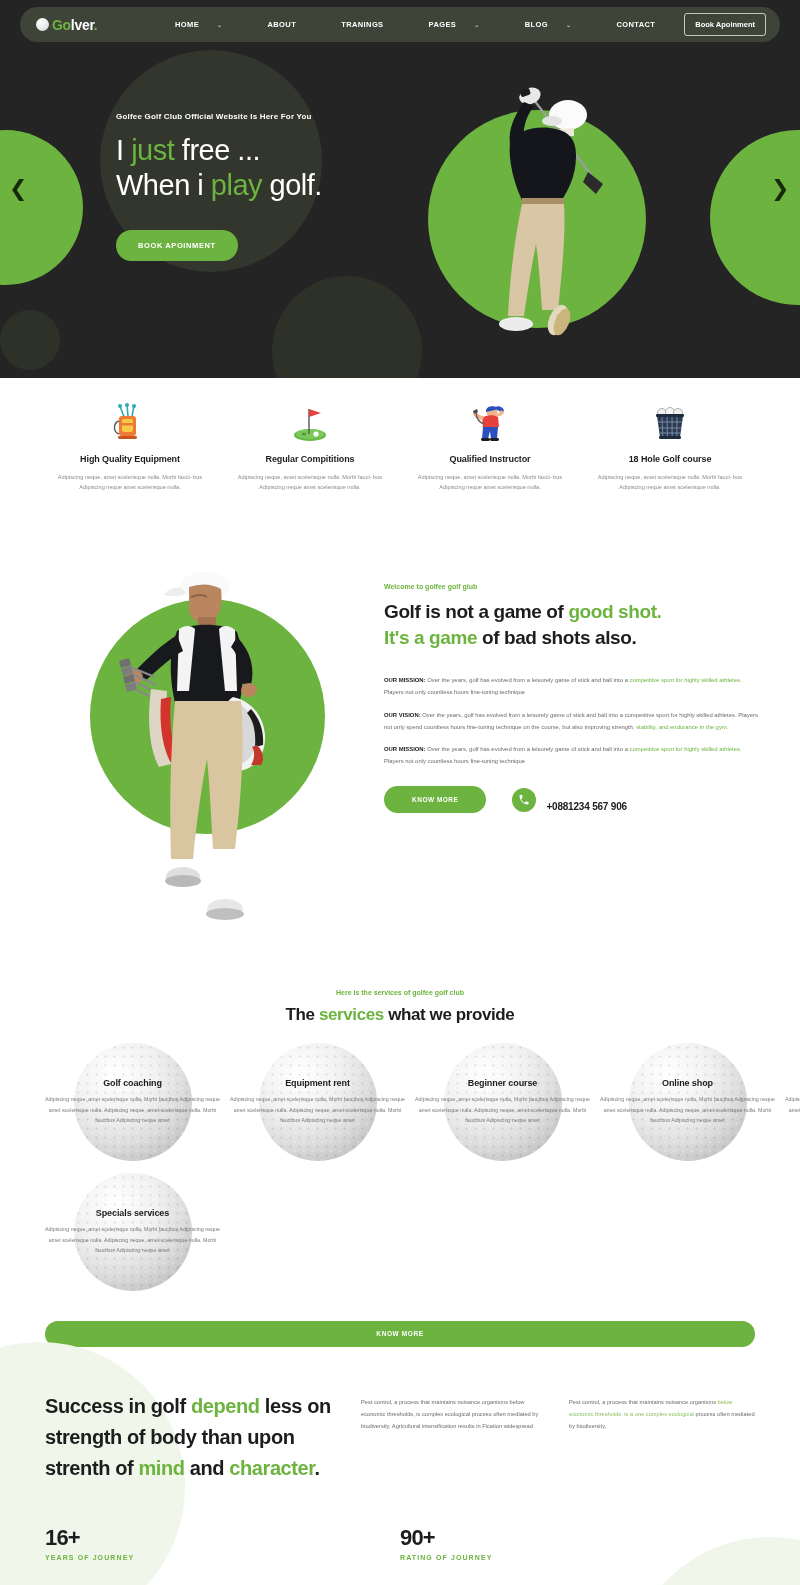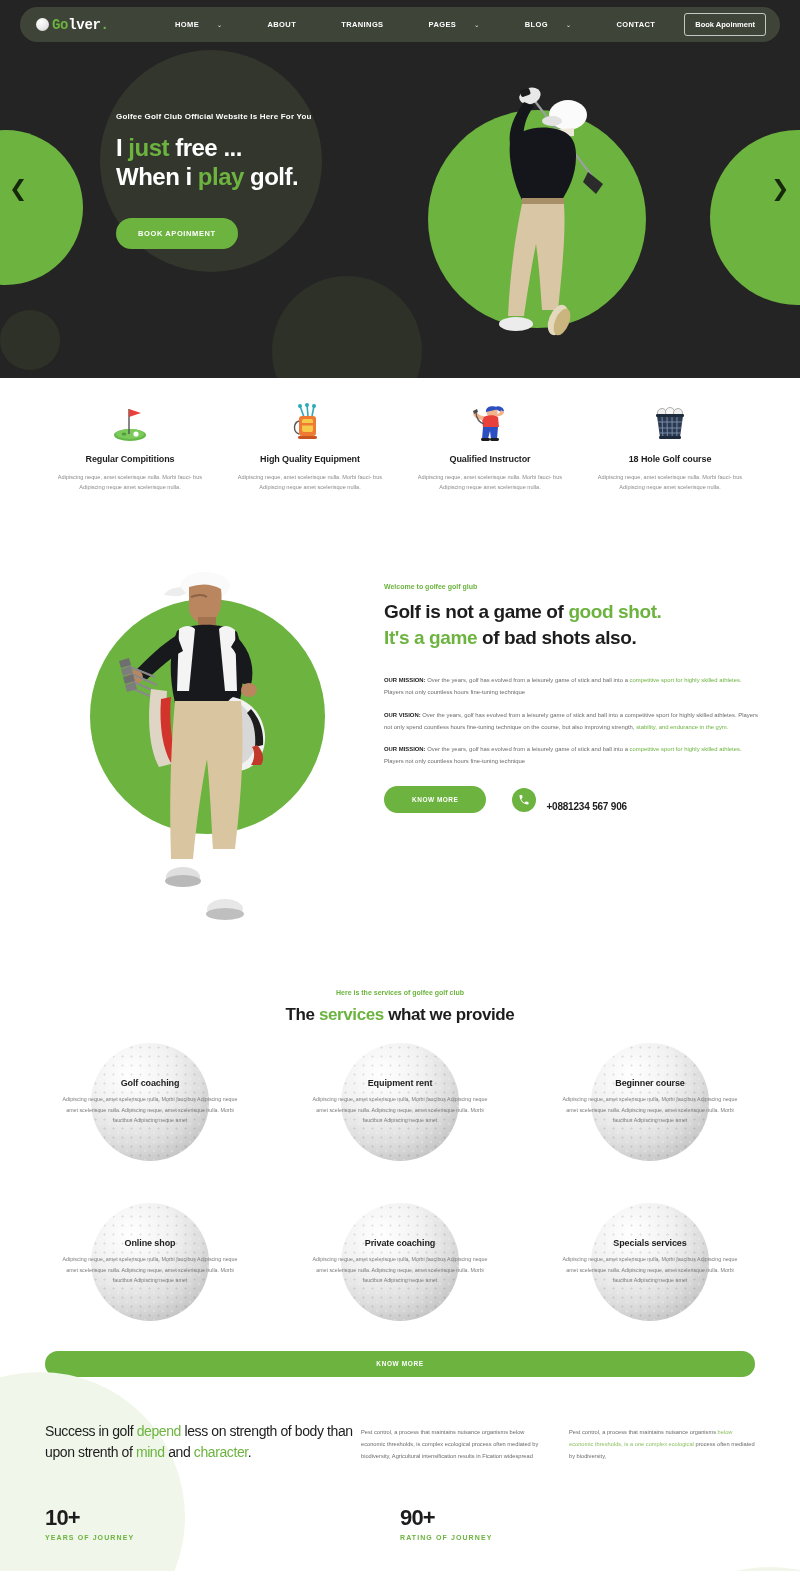--- a/index.html
+++ b/index.html
@@ -77,21 +77,21 @@
     position:absolute;
     left:20px; top:7px;
     width:760px; height:35px;
     background:rgba(86,95,72,0.55);
     border-radius:18px;
     display:flex;
     align-items:center;
     padding:0 14px 0 16px;
     z-index:30;
   }
-  .brand { display:flex; align-items:center; gap:3px;font-family:Liberation Mono, monospace; }
+  .brand { display:flex; align-items:center; gap:3px; }
   .brand-ball {
     width:13px; height:13px; border-radius:50%;
     background:radial-gradient(circle at 35% 30%, #ffffff 0%, #e9e9e9 55%, #c9c9c9 100%);
     display:inline-block;
   }
   .brand-text {
     font-size:14px; font-weight:700; letter-spacing:-0.3px;
   }
   .brand-go { color:#6cb33f; }
   .brand-lver { color:#ffffff; }
@@ -136,22 +136,22 @@
     z-index:20;
   }
   .hero-eyebrow {
     color:#ffffff;
     font-size:8px;
     font-weight:700;
     letter-spacing:0.2px;
     margin-bottom:12px;
   }
   .hero-h1 {
-    font-size:24px;
-    font-weight:700;
+    font-size:29px;
+    font-weight:400;
     color:#ffffff;
     line-height:1.22;
     letter-spacing:-0.5px;
   }
   .hero-h1 .hl { color:#6cb33f; }
   .hero-btn {
     margin-top:26px;
     display:inline-block;
     background:#6cb33f;
     color:#ffffff;
@@ -296,24 +296,23 @@
     font-size:17px;
     font-weight:800;
     color:#1d1d1d;
     letter-spacing:-0.4px;
     margin-bottom:10px;
   }
   .svc-h2 .hl { color:#6cb33f; }
   .svc-grid {
     margin-top:12px;
     display:grid;
-    grid-template-columns:repeat(3, 1fr);
+    grid-template-columns:repeat(5, 1fr);
     row-gap:0px;
     column-gap:0px;
-    gap:30px;
   }
   .svc-cell {
     position:relative;
     height:130px;
     display:flex;
     align-items:center;
     justify-content:center;
   }
   .svc-ball {
     position:absolute;
@@ -390,22 +389,22 @@
     border-radius:50%;
     background:#f0f7ea;
     z-index:0;
   }
   .success-left {
     position:relative;
     z-index:2;
     width:310px;
   }
   .success-h2 {
-    font-size:14px;
-    font-weight:400;
+    font-size:20px;
+    font-weight:700;
     line-height:1.55;
     color:#1d1d1d;
     letter-spacing:-0.4px;
   }
   .success-h2 .hl { color:#6cb33f; }
   .success-cols {
     position:relative;
     z-index:2;
     flex:1;
     display:flex;
@@ -520,52 +519,52 @@
         <div><span>When i </span><span class="hl">play</span><span> golf.</span></div>
       </div>
       <div class="hero-btn">BOOK APOINMENT</div>
     </div>
 
     <div class="hero-arrow arrow-prev">❮</div>
     <div class="hero-arrow arrow-next">❯</div>
   </section>
 
   <section class="features">
-    <div class="feature">
-      <div class="feature-icon">
-        <svg width="42" height="40" viewBox="0 0 42 40">
-          <ellipse cx="21" cy="32" rx="16" ry="6" fill="#63b847"></ellipse>
-          <ellipse cx="21" cy="31" rx="14" ry="5" fill="#7cc95c"></ellipse>
-          <line x1="20" y1="6" x2="20" y2="31" stroke="#555" stroke-width="1.4"></line>
-          <path d="M20 6 L32 10 L20 14 Z" fill="#e8413c"></path>
-          <circle cx="27" cy="31" r="2.6" fill="#ffffff"></circle>
-          <ellipse cx="15" cy="31" rx="2.4" ry="1.6" fill="#4f9e39"></ellipse>
-        </svg>
-      </div>
-      <div class="feature-title">Regular Compititions</div>
-      <div class="feature-desc">Adipiscing neque, amet scelerisque nulla. Morbi fauci- bus Adipiscing neque amet scelerisque nulla.</div>
-    </div>
-
     <div class="feature">
       <div class="feature-icon">
         <svg width="40" height="40" viewBox="0 0 40 40">
           <line x1="14" y1="14" x2="10" y2="3" stroke="#2fa8b8" stroke-width="1.6"></line>
           <line x1="18" y1="13" x2="17" y2="2" stroke="#2fa8b8" stroke-width="1.6"></line>
           <line x1="22" y1="13" x2="24" y2="3" stroke="#2fa8b8" stroke-width="1.6"></line>
           <circle cx="10" cy="3" r="2" fill="#2fa8b8"></circle>
             <circle cx="17" cy="2" r="2" fill="#2fa8b8"></circle>
             <circle cx="24" cy="3" r="2" fill="#2fa8b8"></circle>
           <rect x="9" y="13" width="17" height="20" rx="3" fill="#ef7a33"></rect>
           <rect x="12" y="16" width="11" height="13" rx="2" fill="#f7c948"></rect>
           <rect x="12" y="20" width="11" height="2.5" fill="#ef7a33"></rect>
           <path d="M9 18 C3 20 3 29 9 31" stroke="#5a5a5a" stroke-width="1.4" fill="none"></path>
           <rect x="8" y="33" width="19" height="3" rx="1.4" fill="#c8551f"></rect>
         </svg>
       </div>
       <div class="feature-title">High Quality Equipment</div>
+      <div class="feature-desc">Adipiscing neque, amet scelerisque nulla. Morbi fauci- bus Adipiscing neque amet scelerisque nulla.</div>
+    </div>
+
+    <div class="feature">
+      <div class="feature-icon">
+        <svg width="42" height="40" viewBox="0 0 42 40">
+          <ellipse cx="21" cy="32" rx="16" ry="6" fill="#63b847"></ellipse>
+          <ellipse cx="21" cy="31" rx="14" ry="5" fill="#7cc95c"></ellipse>
+          <line x1="20" y1="6" x2="20" y2="31" stroke="#555" stroke-width="1.4"></line>
+          <path d="M20 6 L32 10 L20 14 Z" fill="#e8413c"></path>
+          <circle cx="27" cy="31" r="2.6" fill="#ffffff"></circle>
+          <ellipse cx="15" cy="31" rx="2.4" ry="1.6" fill="#4f9e39"></ellipse>
+        </svg>
+      </div>
+      <div class="feature-title">Regular Compititions</div>
       <div class="feature-desc">Adipiscing neque, amet scelerisque nulla. Morbi fauci- bus Adipiscing neque amet scelerisque nulla.</div>
     </div>
 
     <div class="feature">
       <div class="feature-icon">
         <svg width="40" height="42" viewBox="0 0 40 42">
           <path d="M24 6 a6 6 0 0 1 10 3 l-3 2 a4 4 0 0 0 -6 -2 Z" fill="#2b4fc0"></path>
           <circle cx="22" cy="10" r="5.5" fill="#f2b48c"></circle>
           <path d="M16 8 a7 5 0 0 1 13 -1 l-13 3 Z" fill="#2b4fc0"></path>
           <path d="M12 16 C15 13 24 12 28 15 L29 25 L13 26 Z" fill="#e8413c"></path>
@@ -765,21 +764,21 @@
         <span>Pest control, a process that maintains nuisance organisms below economic thresholds, is complex ecological process often mediated by biodiversity, Agricultural intensification results in Fication widespread</span>
       </div>
       <div class="success-col">
         <span>Pest control, a process that maintains nuisance organisms </span><span class="hl">below economic thresholds, is a one complex ecological</span><span> process often mediated by biodiversity,</span>
       </div>
     </div>
   </section>
 
   <section class="stats">
     <div class="stat">
-      <div class="stat-num">10+</div>
+      <div class="stat-num">16+</div>
       <div class="stat-label">YEARS OF JOURNEY</div>
     </div>
     <div class="stat">
       <div class="stat-num">90+</div>
       <div class="stat-label">RATING OF JOURNEY</div>
     </div>
   </section>
 
 </div>
 

